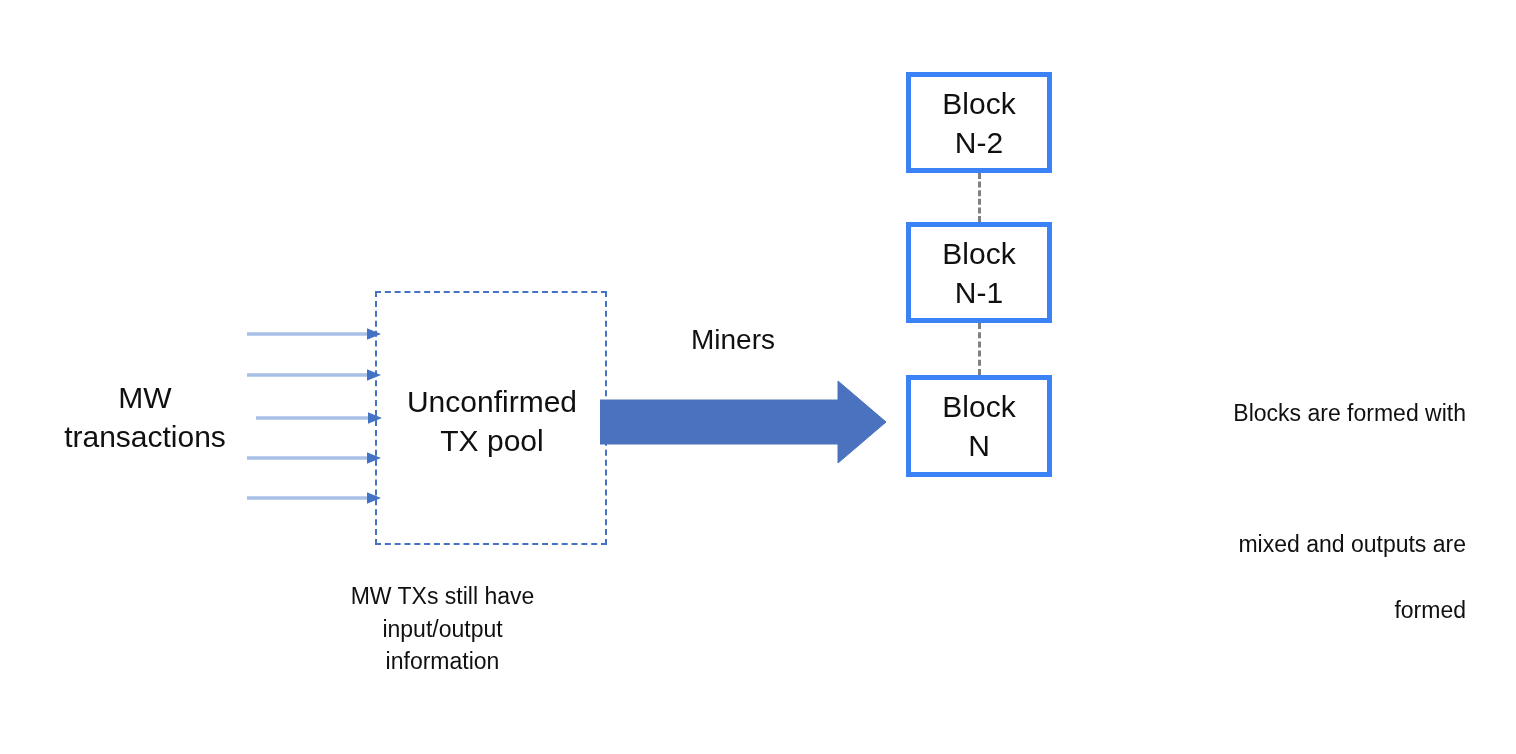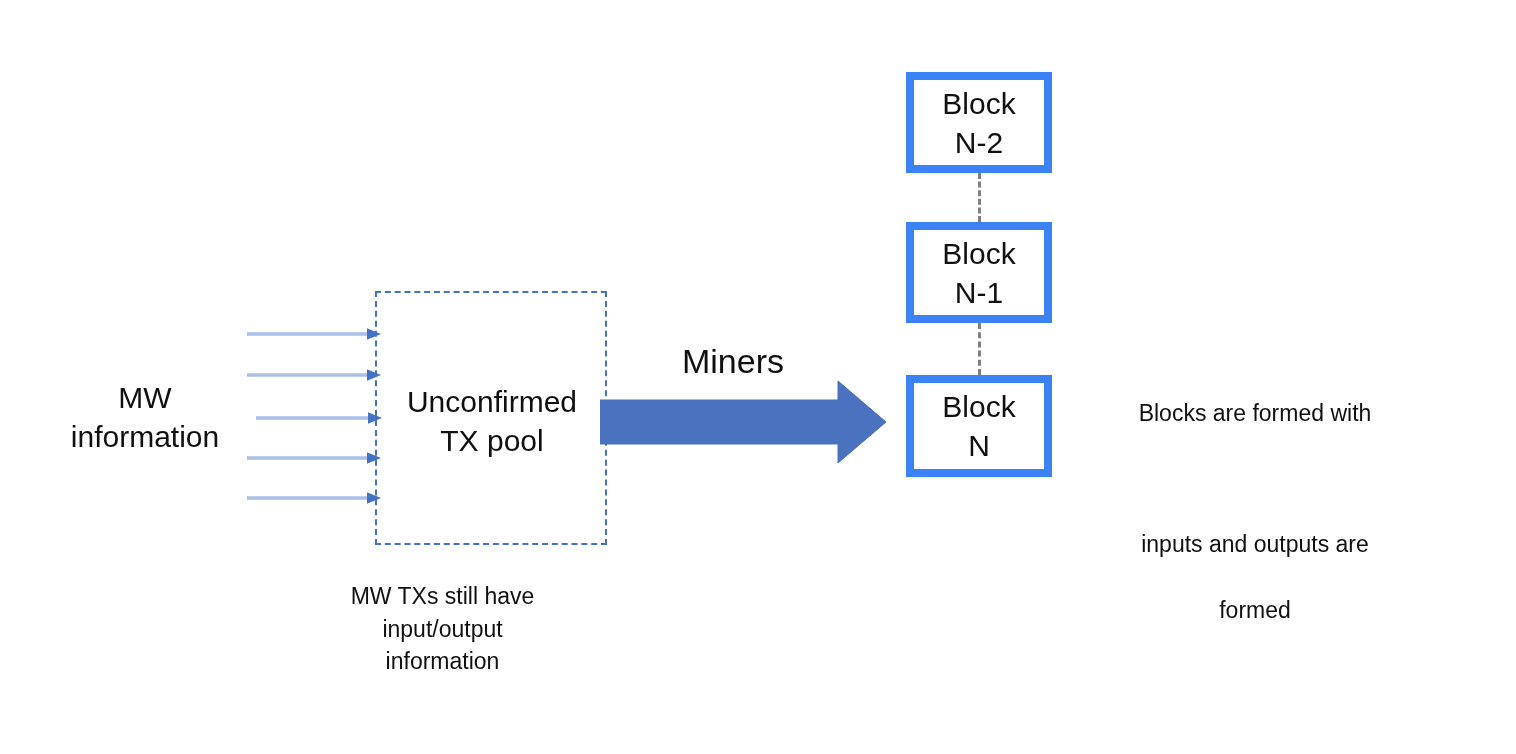--- a/index.html
+++ b/index.html
@@ -42,47 +42,48 @@
   }
   #pool-caption {
     left: 300px;
     top: 580px;
     width: 285px;
     font-size: 23px;
     line-height: 1.42;
   }
   #miners-label {
     left: 663px;
-    top: 339px;
+    top: 322px;
     width: 140px;
-    font-size: 34px;
+    font-size: 28px;
   }
   #blocks-note {
-    left: 1090px;
+    left: 1136px;
     top: 364px;
     width: 330px;
     font-size: 23px;
     line-height: 1.43;
+    text-align: right;
   }
 
   
   #tx-pool-box {
     left: 375px;
     top: 291px;
     width: 232px;
     height: 254px;
     border: 2.5px dashed #4472C4;
     background: transparent;
     box-sizing: border-box;
   }
 
   
   .block-box {
     width: 146px;
-    border: 8px solid #3b82f6;
+    border: 5px solid #3b82f6;
     background: #ffffff;
     box-sizing: border-box;
     text-align: center;
     font-size: 30px;
     line-height: 1.30;
     color: #101010;
     display: flex;
     align-items: center;
     justify-content: center;
     white-space: pre-line;
@@ -106,21 +107,21 @@
 
   
   #miners-arrow { left: 600px; top: 376px; width: 288px; height: 92px; }
 </style>
 </head>
 <body>
 
 <div id="canvas">
 
   <div class="abs label" id="mw-transactions-label">MW
-information</div>
+transactions</div>
 
   <svg class="abs thin-arrow" style="left:245px; top:327px; width:140px; height:14px;" viewBox="0 0 140 14">
     <line x1="2" y1="7" x2="124" y2="7" stroke="#A8BFE8" stroke-width="3.4"></line>
     <path d="M122 1.2 L136 7 L122 12.8 Z" fill="#4472C4"></path>
   </svg>
 
   <svg class="abs thin-arrow" style="left:245px; top:368px; width:140px; height:14px;" viewBox="0 0 140 14">
     <line x1="2" y1="7" x2="124" y2="7" stroke="#A8BFE8" stroke-width="3.4"></line>
     <path d="M122 1.2 L136 7 L122 12.8 Z" fill="#4472C4"></path>
   </svg>
@@ -170,17 +171,17 @@
   <div class="abs chain-link" id="chain-link-2"></div>
 
   <div class="abs block-box" id="block-n">
     <span>Block
 N</span>
   </div>
 
   <div class="abs label" id="blocks-note">
     <span>Blocks are formed with</span><br>
     <br>
-    <span>inputs and outputs are</span><br>
+    <span>mixed and outputs are</span><br>
     <span>formed</span>
   </div>
 
 </div>
 
 </body></html>

